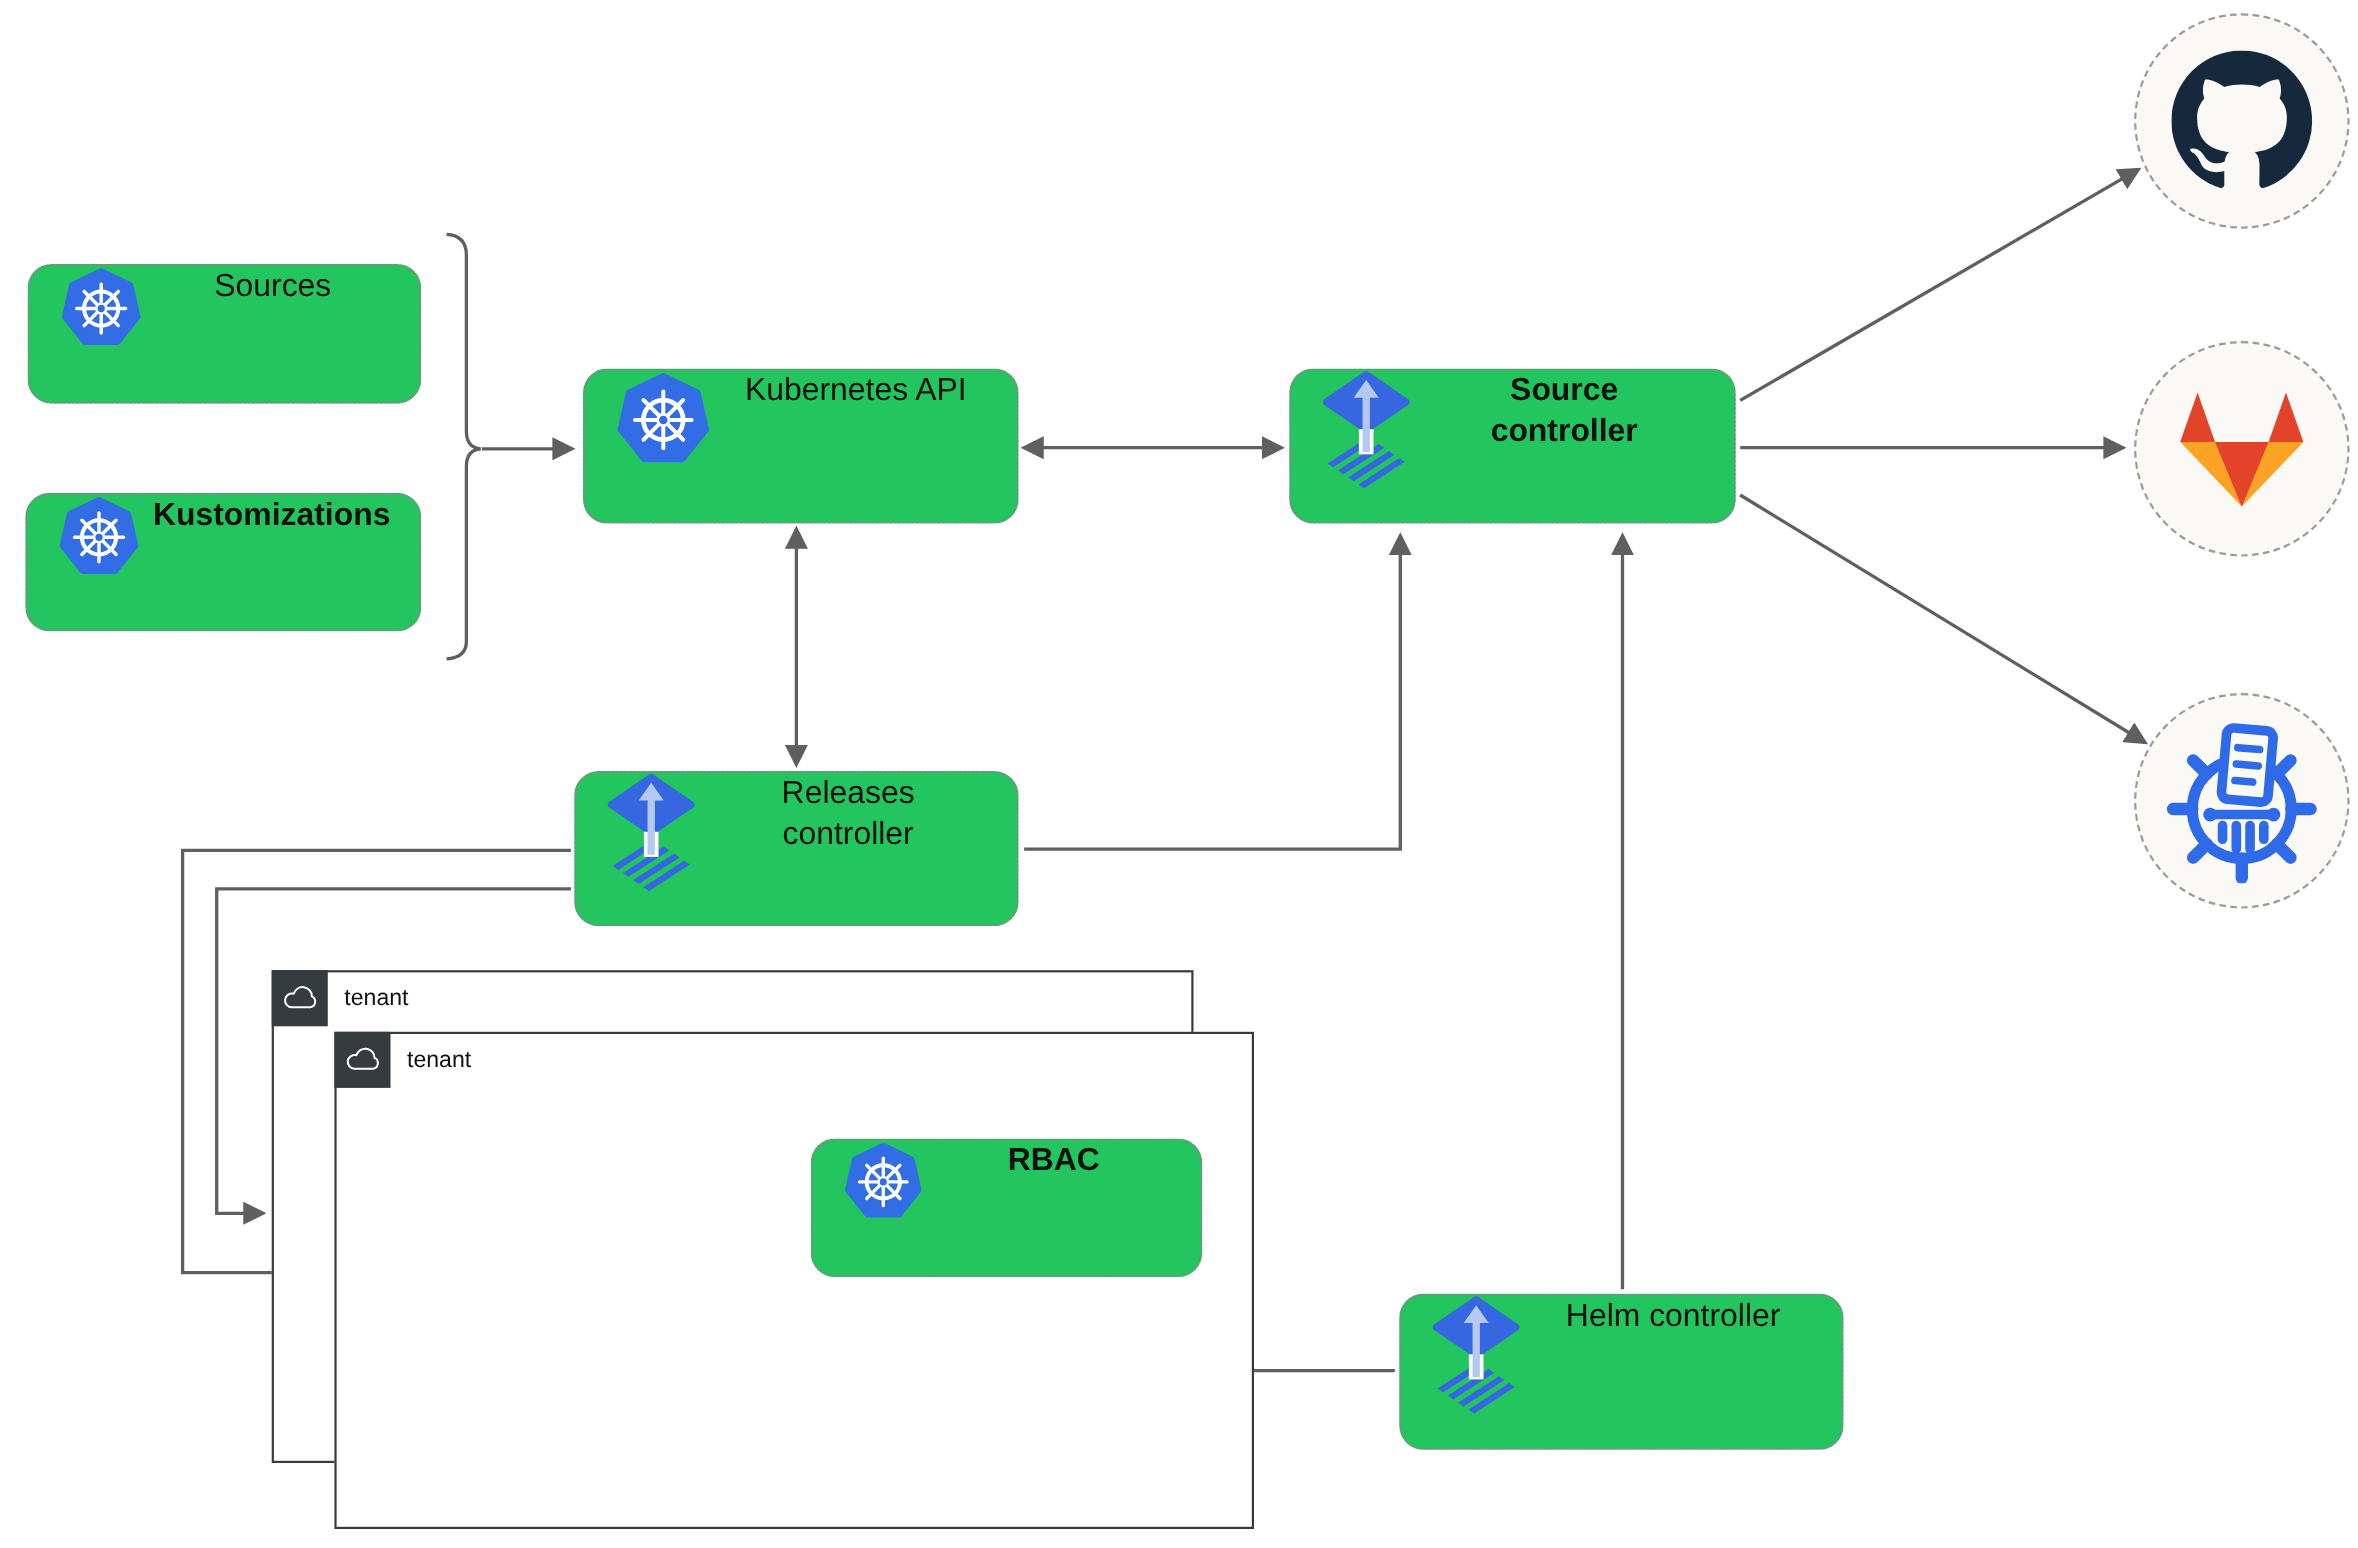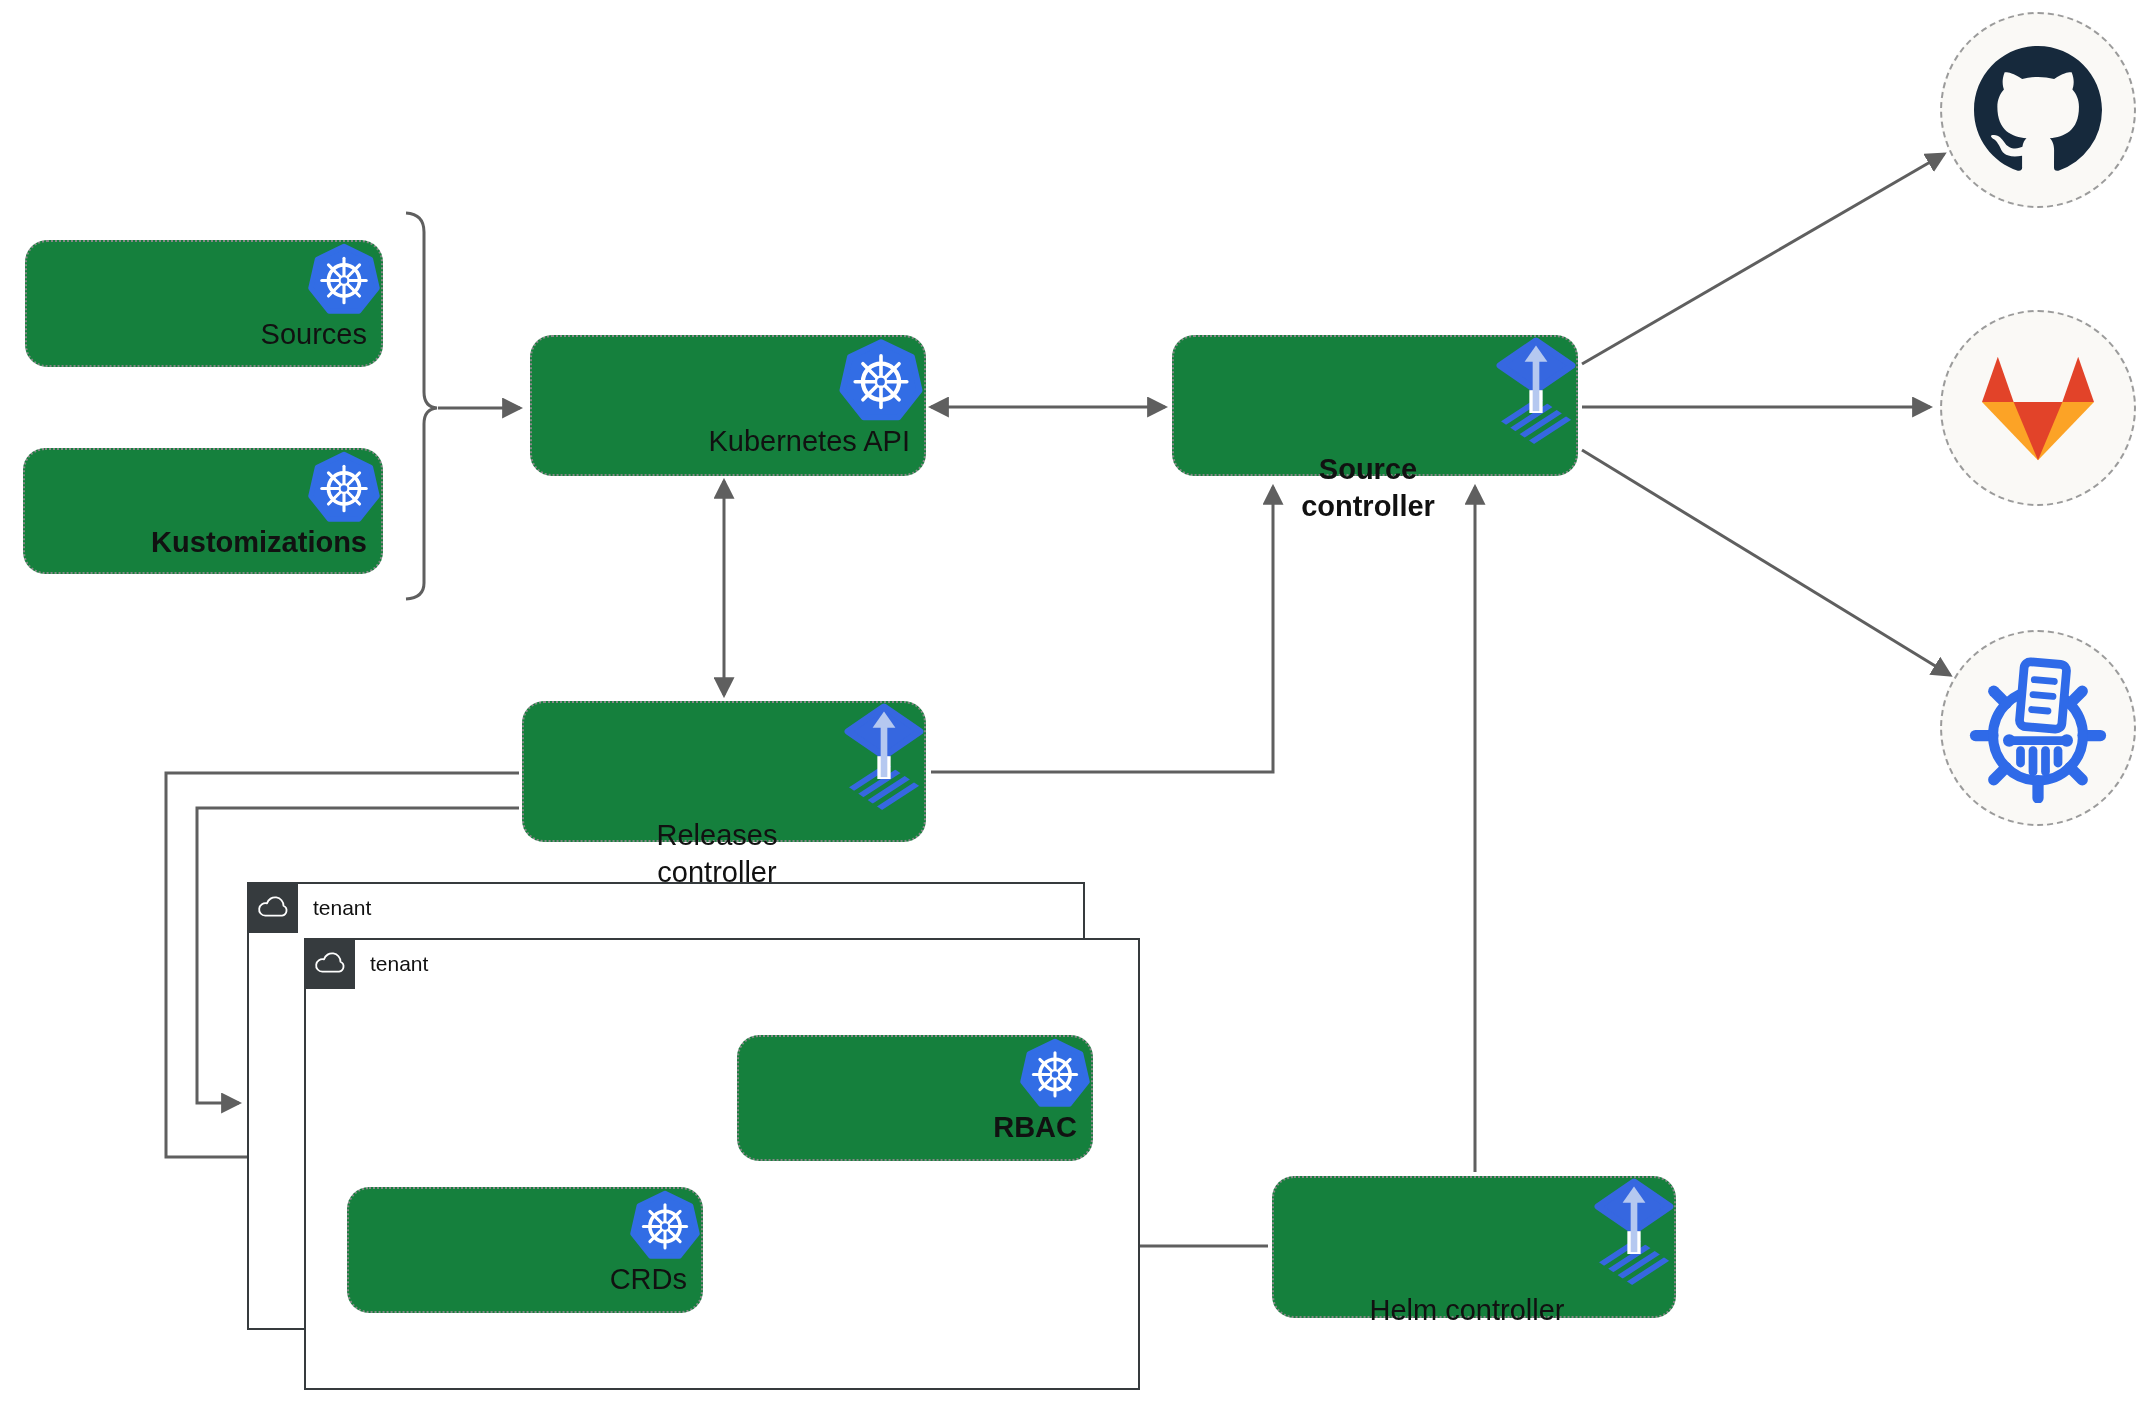--- a/index.html
+++ b/index.html
@@ -2,22 +2,22 @@
 <html><head>
 <meta charset="utf-8">
 <style>
   html,body{margin:0;padding:0;background:#ffffff;}
   .canvas{
     position:relative;width:2144px;height:1407px;background:#ffffff;overflow:hidden;
     font-family:"Liberation Sans","DejaVu Sans",sans-serif;color:#111;
   }
   .connectors{position:absolute;left:0;top:0;width:2144px;height:1407px;pointer-events:none;}
   .dotted-node{
-    position:absolute;background:#15803d;border:2.4px dotted #878787;border-radius:22px;
-    display:flex;align-items:flex-end;box-sizing:border-box;flex-direction:column;
+    position:absolute;background:#22c55e;border:2.4px dotted #878787;border-radius:22px;
+    display:flex;align-items:flex-start;box-sizing:border-box;
   }
   .node-label{flex:1;text-align:center;font-size:29px;line-height:1.26;color:#111;padding-right:14px;}
   .icon-wrap{margin-left:28px;display:flex;align-items:center;flex:0 0 auto;}
   .circle-node{
     position:absolute;width:196px;height:196px;border-radius:50%;
     border:2.6px dashed #9b9b9b;background:#faf9f6;box-sizing:border-box;
     display:flex;align-items:center;justify-content:center;
   }
   .tenant{position:absolute;background:#ffffff;border:2px solid #363b3e;box-sizing:border-box;}
   .tenant-tab{
@@ -91,40 +91,20 @@
               <line x1="50" y1="52" x2="29" y2="73"></line>
             <line x1="50" y1="52" x2="71" y2="73"></line>
               <line x1="50" y1="52" x2="29" y2="31"></line>
           </g>
           <circle cx="50" cy="52" r="6" fill="#326DE5" stroke="#ffffff" stroke-width="3"></circle>
         </svg>
       </span>
       <span class="node-label">RBAC</span>
     </div>
 
-    <div class="dotted-node" style="left:41px;top:247px;width:356px;height:126px;">
-      <span class="icon-wrap">
-        <svg width="72" height="72" viewBox="0 0 100 100">
-          <polygon points="50,6 85.9,23.3 94.8,62.2 70,93.4 30,93.4 5.2,62.2 14,23.3" fill="#326DE5" stroke="#326DE5" stroke-width="7" stroke-linejoin="round"></polygon>
-          <circle cx="50" cy="52" r="21" fill="none" stroke="#ffffff" stroke-width="5"></circle>
-          <g stroke="#ffffff" stroke-width="4.2" stroke-linecap="round">
-            <line x1="50" y1="52" x2="50" y2="22"></line>
-              <line x1="50" y1="52" x2="50" y2="82"></line>
-            <line x1="50" y1="52" x2="80" y2="52"></line>
-              <line x1="50" y1="52" x2="20" y2="52"></line>
-            <line x1="50" y1="52" x2="71" y2="31"></line>
-              <line x1="50" y1="52" x2="29" y2="73"></line>
-            <line x1="50" y1="52" x2="71" y2="73"></line>
-              <line x1="50" y1="52" x2="29" y2="31"></line>
-          </g>
-          <circle cx="50" cy="52" r="6" fill="#326DE5" stroke="#ffffff" stroke-width="3"></circle>
-        </svg>
-      </span>
-      <span class="node-label">CRDs</span>
-    </div>
 
   </div>
 
   <div class="dotted-node" style="left:25px;top:240px;width:358px;height:127px;">
     <span class="icon-wrap">
       <svg width="74" height="74" viewBox="0 0 100 100">
         <polygon points="50,6 85.9,23.3 94.8,62.2 70,93.4 30,93.4 5.2,62.2 14,23.3" fill="#326DE5" stroke="#326DE5" stroke-width="7" stroke-linejoin="round"></polygon>
         <circle cx="50" cy="52" r="21" fill="none" stroke="#ffffff" stroke-width="5"></circle>
         <g stroke="#ffffff" stroke-width="4.2" stroke-linecap="round">
           <line x1="50" y1="52" x2="50" y2="22"></line>

